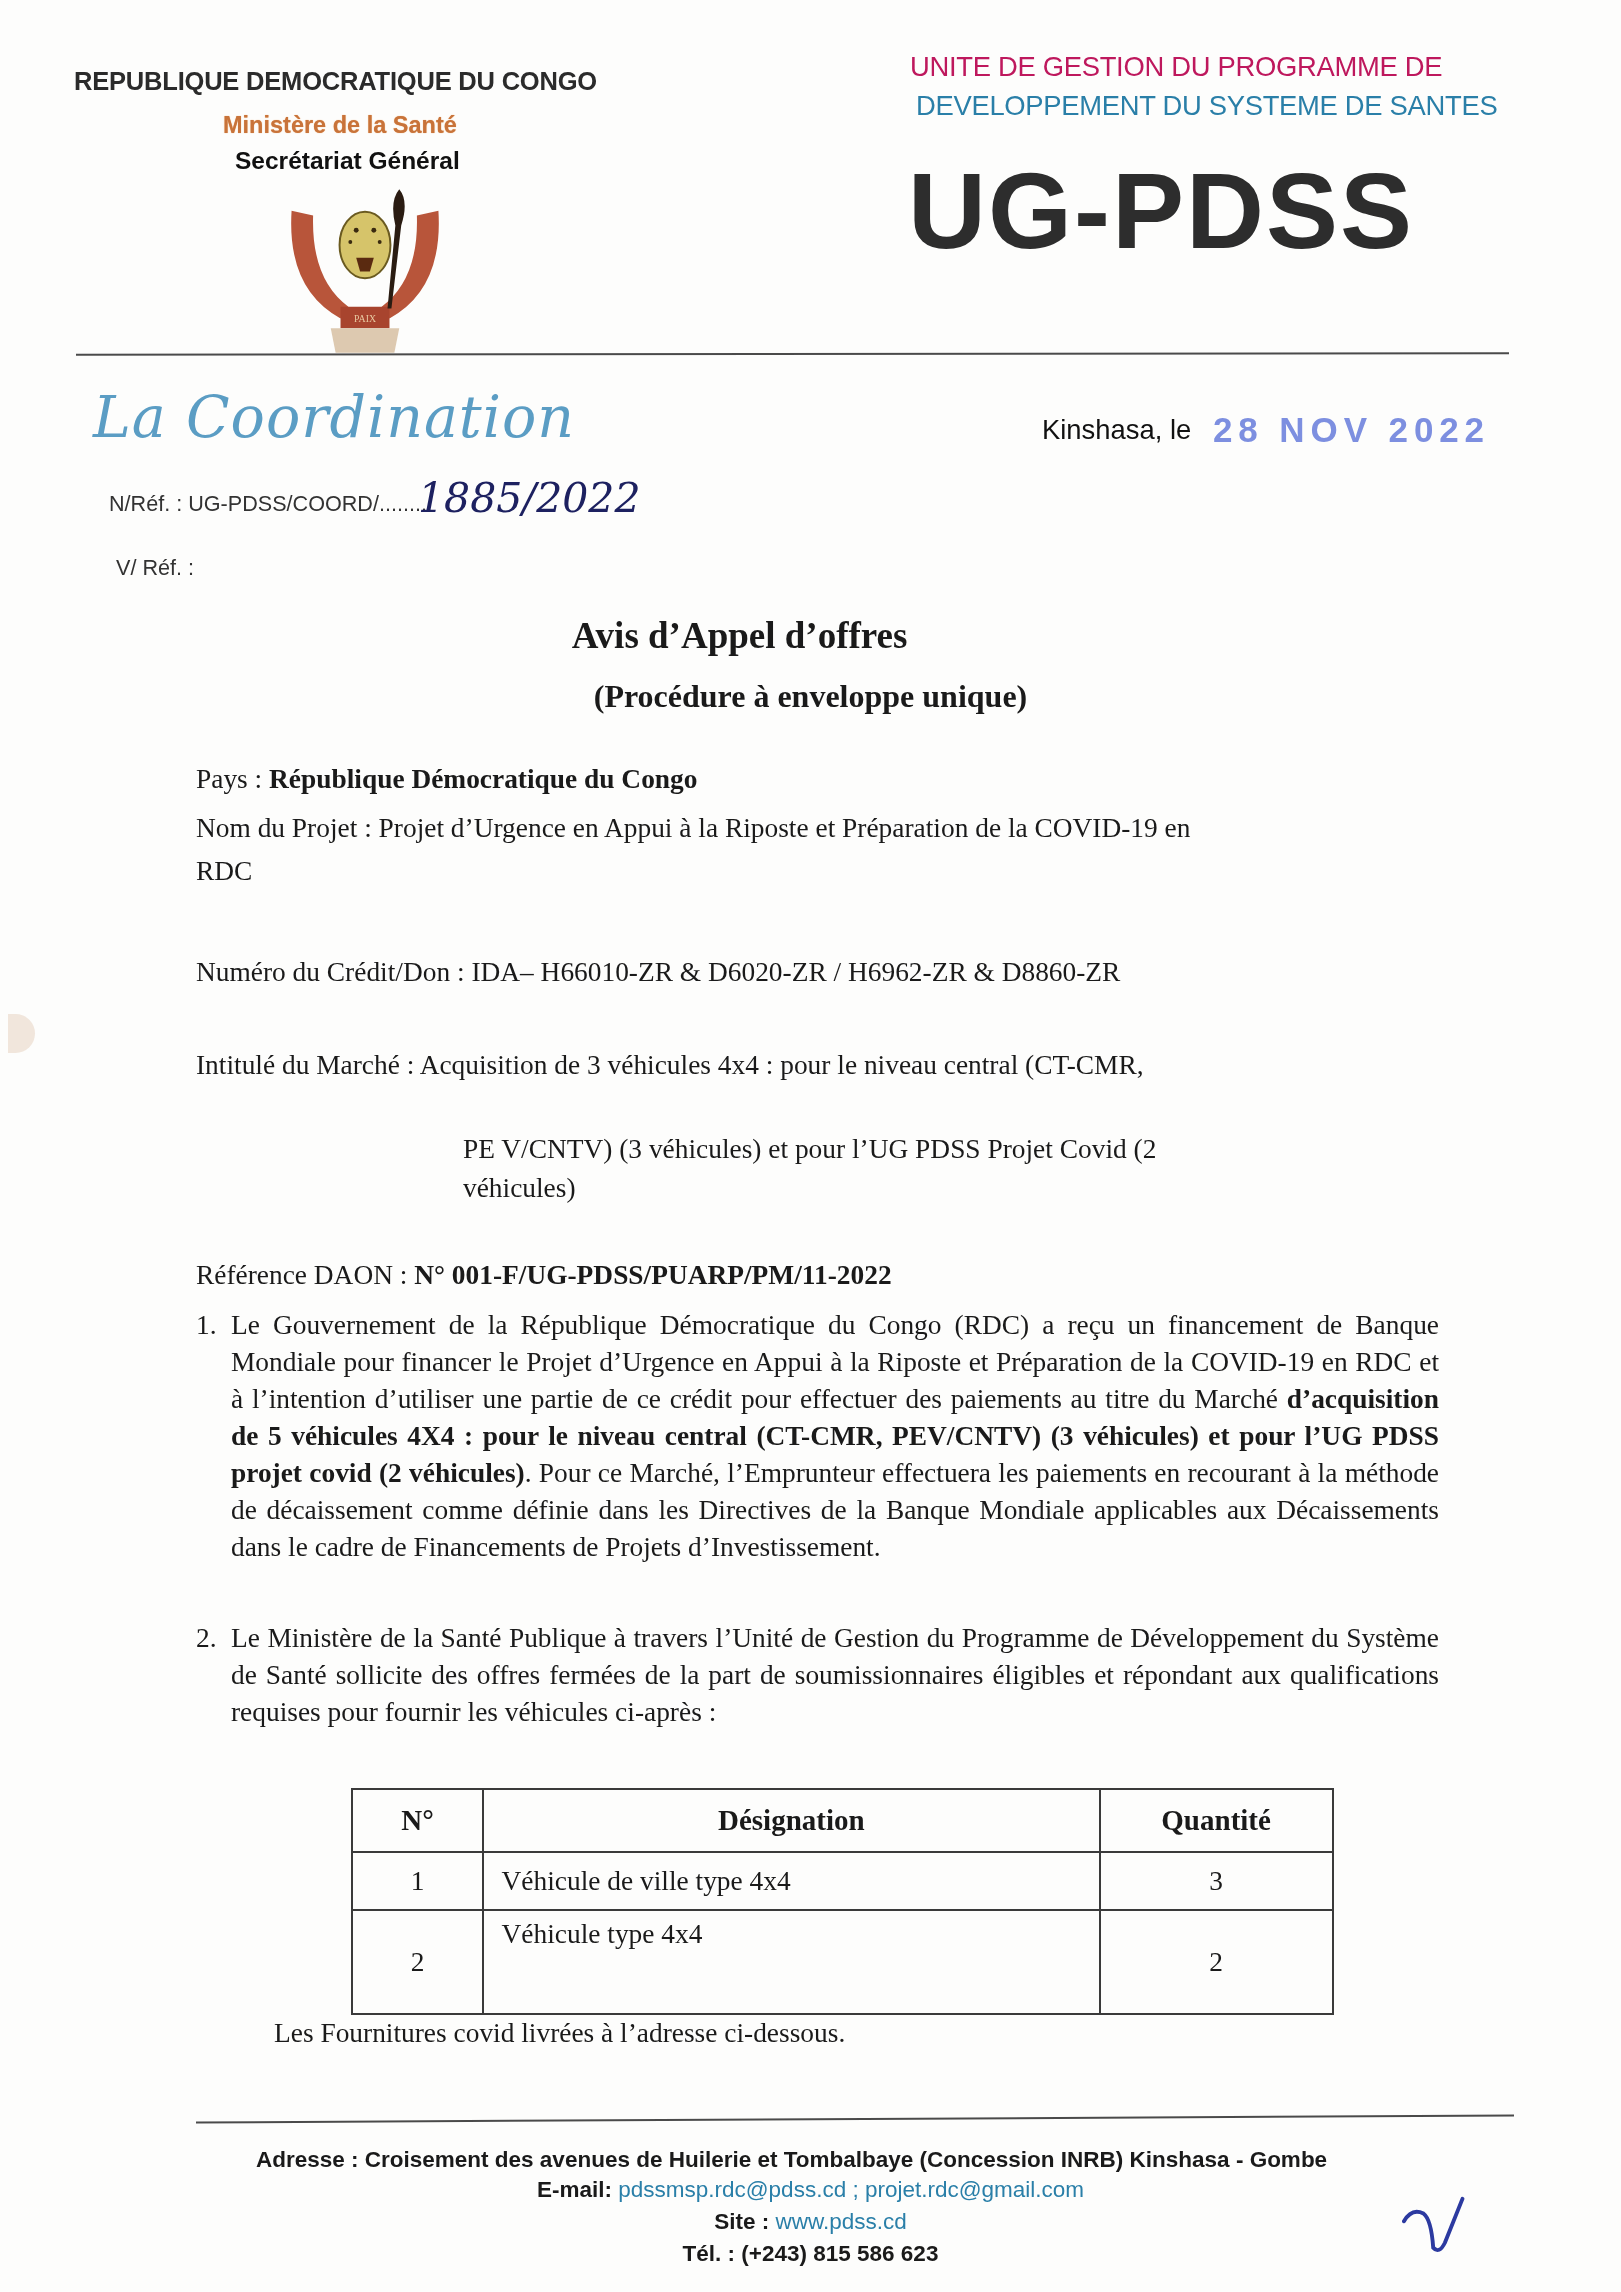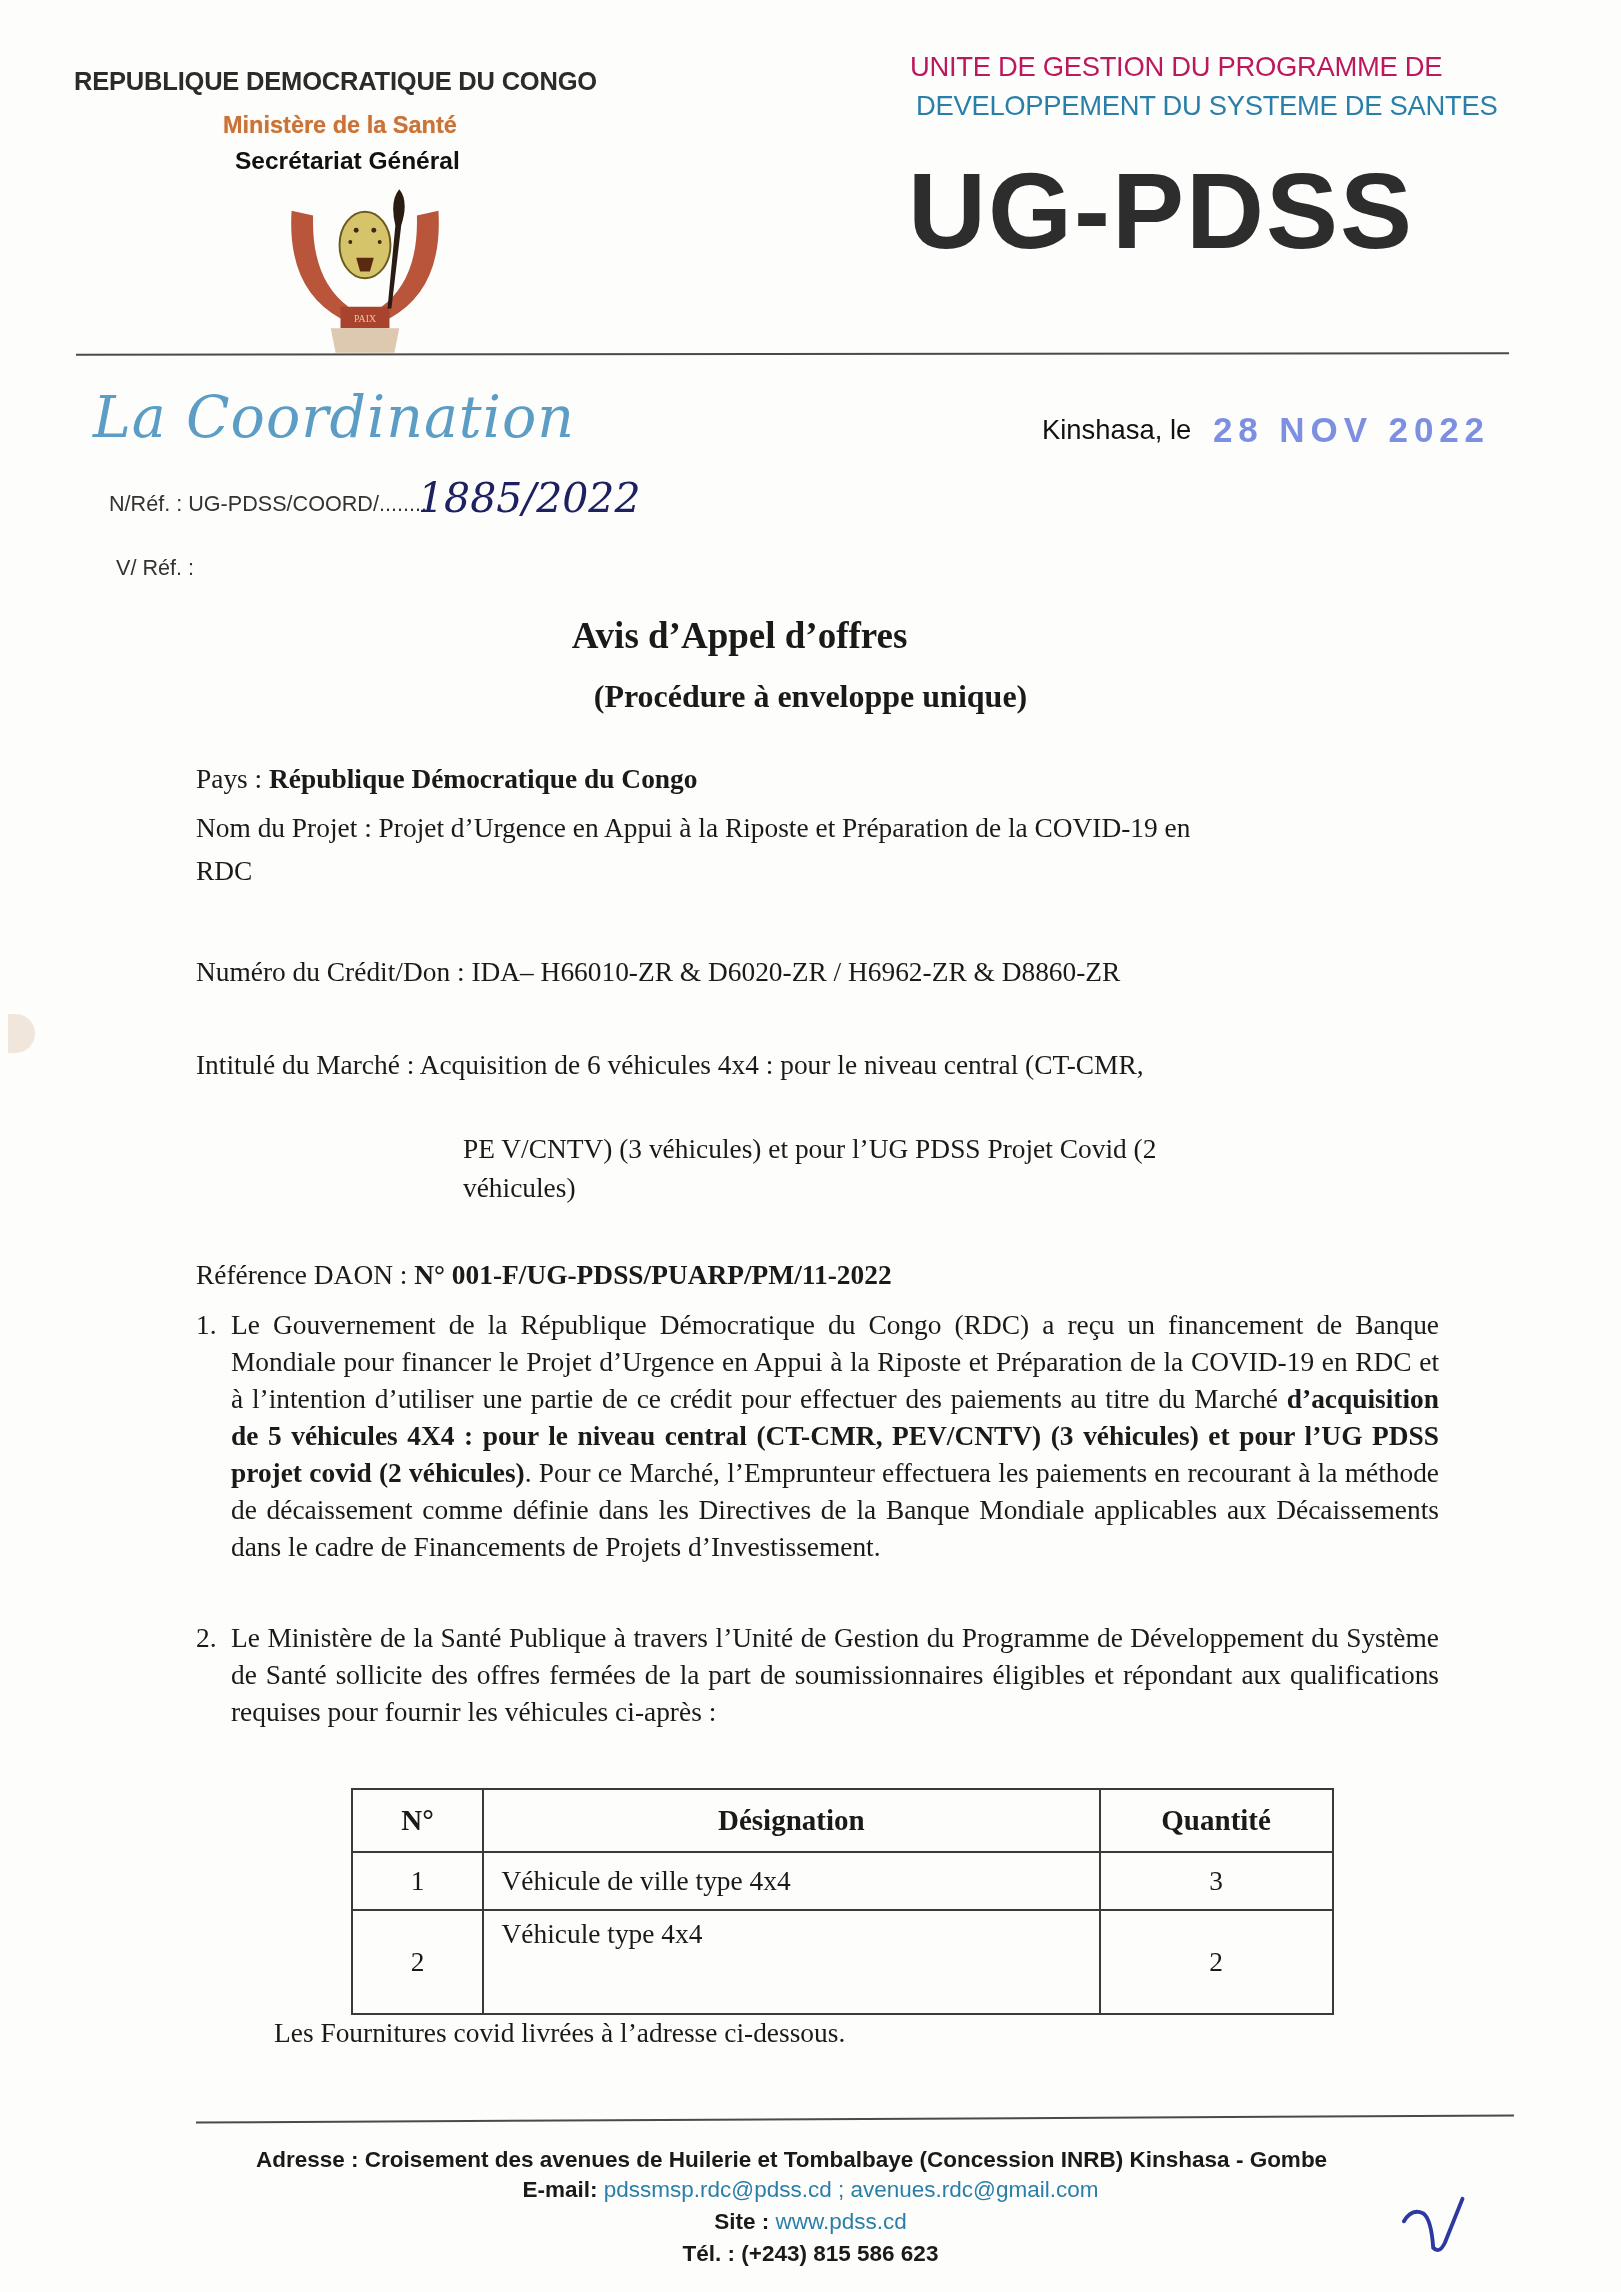--- a/index.html
+++ b/index.html
@@ -114,21 +114,21 @@
 
 <div id="title" class="abs">Avis d’Appel d’offres</div>
 <div id="subtitle" class="abs">(Procédure à enveloppe unique)</div>
 
 <div id="pays" class="abs para">
   <span>Pays : </span><b>République Démocratique du Congo</b>
 </div>
 <div id="projet" class="abs para">Nom du Projet : Projet d’Urgence en Appui à la Riposte et Préparation de la COVID-19 en</div>
 <div id="projet2" class="abs para">RDC</div>
 <div id="credit" class="abs para">Numéro du Crédit/Don :  IDA– H66010-ZR &amp; D6020-ZR / H6962-ZR &amp; D8860-ZR</div>
-<div id="marche1" class="abs para">Intitulé du Marché : Acquisition de 6 véhicules 4x4 : pour le niveau central (CT-CMR,</div>
+<div id="marche1" class="abs para">Intitulé du Marché : Acquisition de 3 véhicules 4x4 : pour le niveau central (CT-CMR,</div>
 <div id="marche2" class="abs para">PE V/CNTV) (3 véhicules) et pour l’UG PDSS Projet Covid (2</div>
 <div id="marche3" class="abs para">véhicules)</div>
 <div id="daon" class="abs para">
   <span>Référence DAON :  </span><b>N° 001-F/UG-PDSS/PUARP/PM/11-2022</b>
 </div>
 
 <div id="item1" class="abs item">
   <span class="num">1.</span>
   <div class="txt"><span>Le Gouvernement de la République Démocratique du Congo (RDC) a reçu un financement de Banque Mondiale pour financer le Projet d’Urgence en Appui à la Riposte et Préparation de la COVID-19 en RDC et à l’intention d’utiliser une partie de ce crédit pour effectuer des paiements au titre du Marché </span><b>d’acquisition de 5 véhicules 4X4 : pour le niveau central (CT-CMR, PEV/CNTV) (3 véhicules) et pour l’UG PDSS projet covid (2 véhicules)</b><span>. Pour ce Marché, l’Emprunteur effectuera les paiements en recourant à la méthode de décaissement comme définie dans les Directives de la Banque Mondiale applicables aux Décaissements dans le cadre de Financements de Projets d’Investissement.</span></div>
 </div>
@@ -156,21 +156,21 @@
   </tr>
 </tbody>
   </table>
 
 <div id="delivery" class="abs">Les Fournitures covid livrées à l’adresse ci-dessous.</div>
 
 <div id="rule-bottom" class="abs rule"></div>
 
 <div id="foot-addr" class="abs foot">Adresse : Croisement des avenues de Huilerie et Tombalbaye (Concession INRB) Kinshasa - Gombe</div>
 <div id="foot-email" class="abs foot">
-  <span>E-mail: </span><span class="link">pdssmsp.rdc@pdss.cd ; avenues.rdc@gmail.com</span>
+  <span>E-mail: </span><span class="link">pdssmsp.rdc@pdss.cd ; projet.rdc@gmail.com</span>
 </div>
 <div id="foot-site" class="abs foot">
   <span>Site : </span><span class="link">www.pdss.cd</span>
 </div>
 <div id="foot-tel" class="abs foot">Tél. : (+243) 815 586 623</div>
 
 <svg id="initial" class="abs" viewBox="0 0 80 80">
   <path d="M2 28 Q10 14 22 20 Q30 26 32 55 Q38 62 44 50 Q52 30 62 5" fill="none" stroke="#2c3aa0" stroke-width="4" stroke-linecap="round"></path>
 </svg>
 

